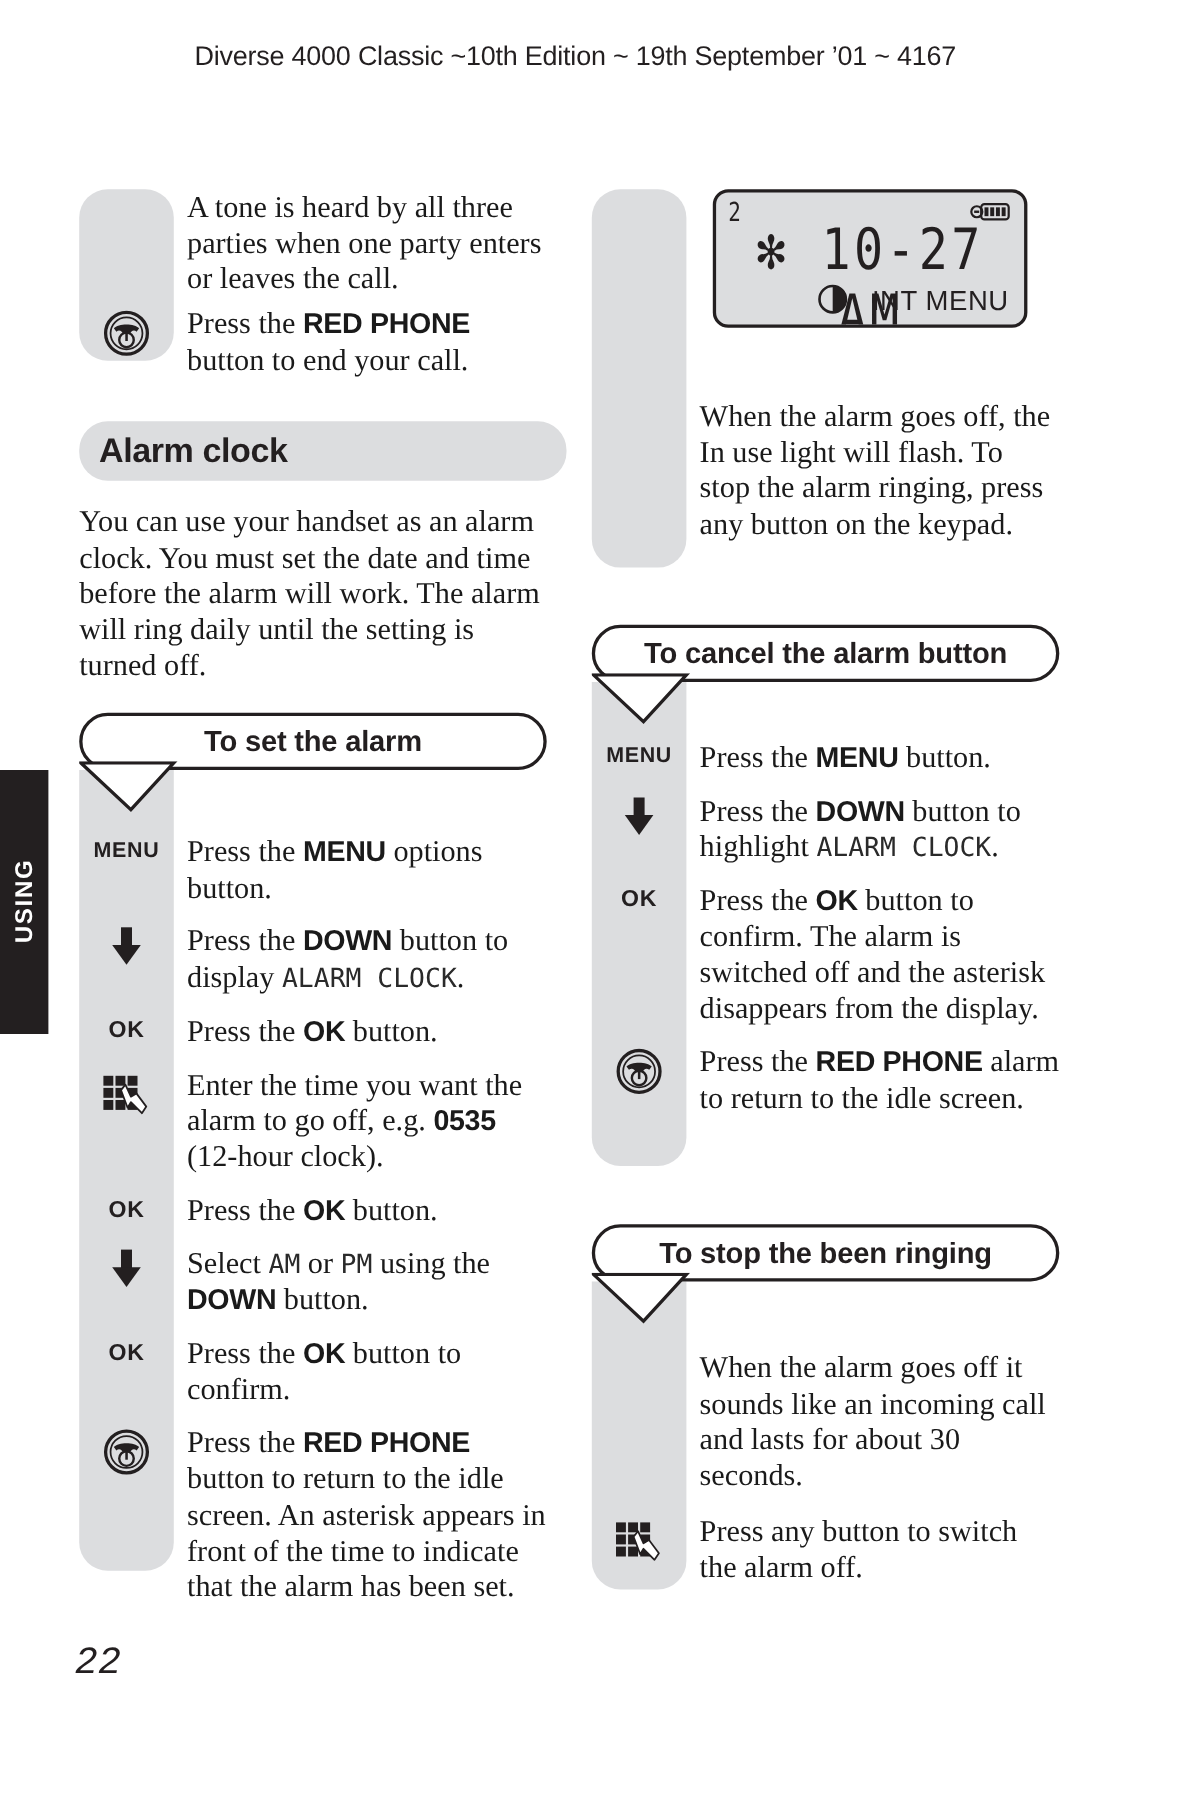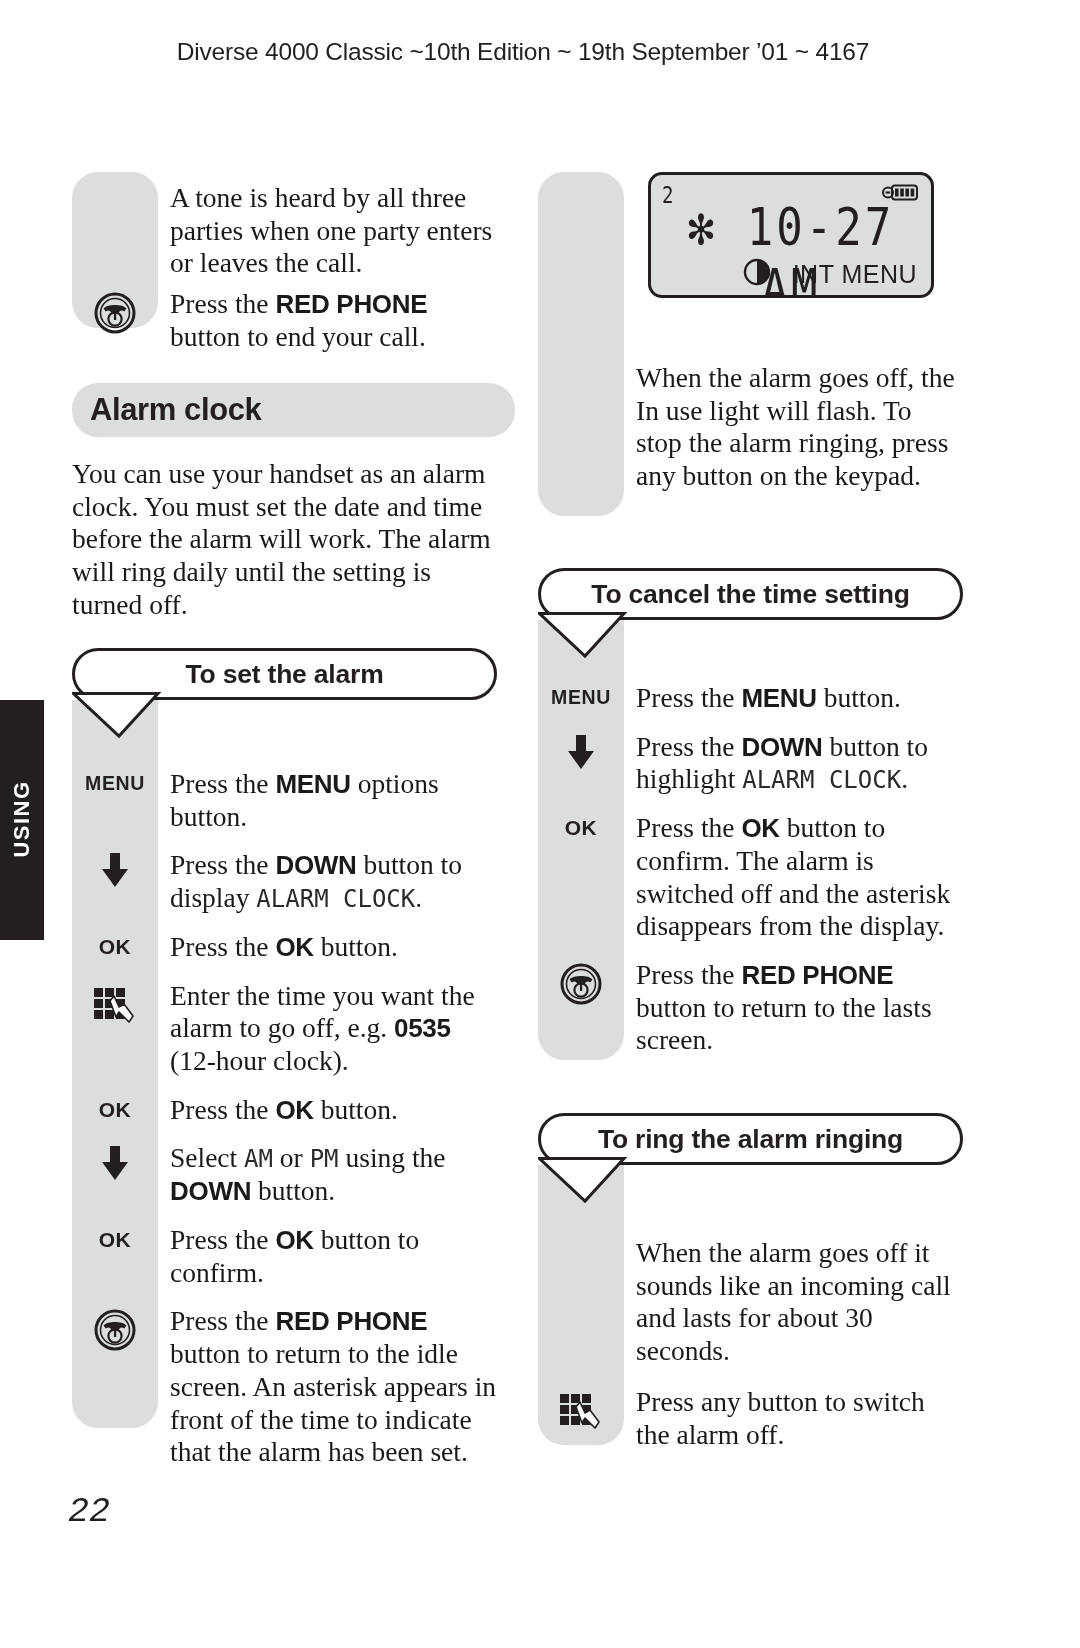--- a/index.html
+++ b/index.html
@@ -37,21 +37,21 @@
   .block{position:relative;}
   .rail{
     position:absolute;left:0;top:0;width:86px;background:#dcdddf;
     border-radius:0;
   }
   .rail.round-top{border-top-left-radius:26px;border-top-right-radius:26px;}
   .rail.round-bottom{border-bottom-left-radius:26px;border-bottom-right-radius:26px;}
 
   
   .steps{position:relative;}
-  .step{display:flex;align-items:flex-start;position:relative;min-height:10px;margin-top:10px;}
+  .step{display:flex;align-items:flex-start;position:relative;min-height:10px;}
   .step .marker{
     width:86px;flex:0 0 86px;display:flex;align-items:flex-start;justify-content:center;
     padding-top:4px;
   }
   .step .body{
     flex:1;padding-left:12px;font-size:27.5px;line-height:1.19;
     font-family:"Liberation Serif",serif;
   }
 
   b, .bsans{
@@ -291,21 +291,21 @@
             <path d="M14 2 A12 12 0 0 1 14 26 Z" fill="#231f20"></path>
           </svg>
           <div class="soft">INT  MENU</div>
         </div>
       </div>
       <div class="para" style="position:absolute;left:98px;top:190px;width:327px;">When the alarm goes off, the In use light will flash. To stop the alarm ringing, press any button on the keypad.</div>
     </div>
 
     <div class="callout" style="position:absolute;top:568px;left:0;width:425px;z-index:5;">
       <div class="bub">
-        <span>To cancel the time setting</span>
+        <span>To cancel the alarm button</span>
       </div>
       <svg class="tail" viewBox="0 0 120 48">
         <path d="M1.5 1.5 H86 L47 44 L1.5 1.5 Z" fill="#ffffff" stroke="#231f20" stroke-width="3" stroke-linejoin="miter"></path>
       </svg>
     </div>
 
     <div class="block" style="position:absolute;top:620px;left:0;width:425px;">
       <div class="rail round-bottom" style="height:440px;"></div>
       <div class="steps" id="right-cancel-steps" style="padding-top:52px;">
           <div class="step">
@@ -332,28 +332,28 @@
           <div class="step" style="margin-top: 16px;">
             <div class="marker">
               <svg viewBox="0 0 42 42" class="m-phone">
                 <circle cx="21" cy="21" r="19" fill="none" stroke="#231f20" stroke-width="3"></circle>
                 <circle cx="21" cy="21" r="14.5" fill="none" stroke="#231f20" stroke-width="1.6"></circle>
                 <path d="M9.5 16.5c4-4.6 19-4.6 23 0 l-2.3 3.1c-1.6-1.6-3.6-1.3-4.6-.2l-1.2 1.4h-6.8l-1.2-1.4c-1-1.1-3-1.4-4.6.2z" fill="#231f20"></path>
                 <circle cx="21" cy="27" r="6.6" fill="none" stroke="#231f20" stroke-width="2.2"></circle>
                 <rect x="19.9" y="20.5" width="2.3" height="7.5" fill="#231f20"></rect>
               </svg>
             </div>
-            <div class="body"><span>Press the </span><span class="bsans">RED PHONE</span><span> button to return to the lasts screen.</span></div>
+            <div class="body"><span>Press the </span><span class="bsans">RED PHONE</span><span> alarm to return to the idle screen.</span></div>
           </div>
         </div>
     </div>
 
     <div class="callout" style="position:absolute;top:1113px;left:0;width:425px;z-index:5;">
       <div class="bub">
-        <span>To ring the alarm ringing</span>
+        <span>To stop the been ringing</span>
       </div>
       <svg class="tail" viewBox="0 0 120 48">
         <path d="M1.5 1.5 H86 L47 44 L1.5 1.5 Z" fill="#ffffff" stroke="#231f20" stroke-width="3" stroke-linejoin="miter"></path>
       </svg>
     </div>
 
     <div class="block" style="position:absolute;top:1165px;left:0;width:425px;">
       <div class="rail round-bottom" style="height:280px;"></div>
       <div class="steps" id="right-stop-steps" style="padding-top:62px;">
           <div class="step">

